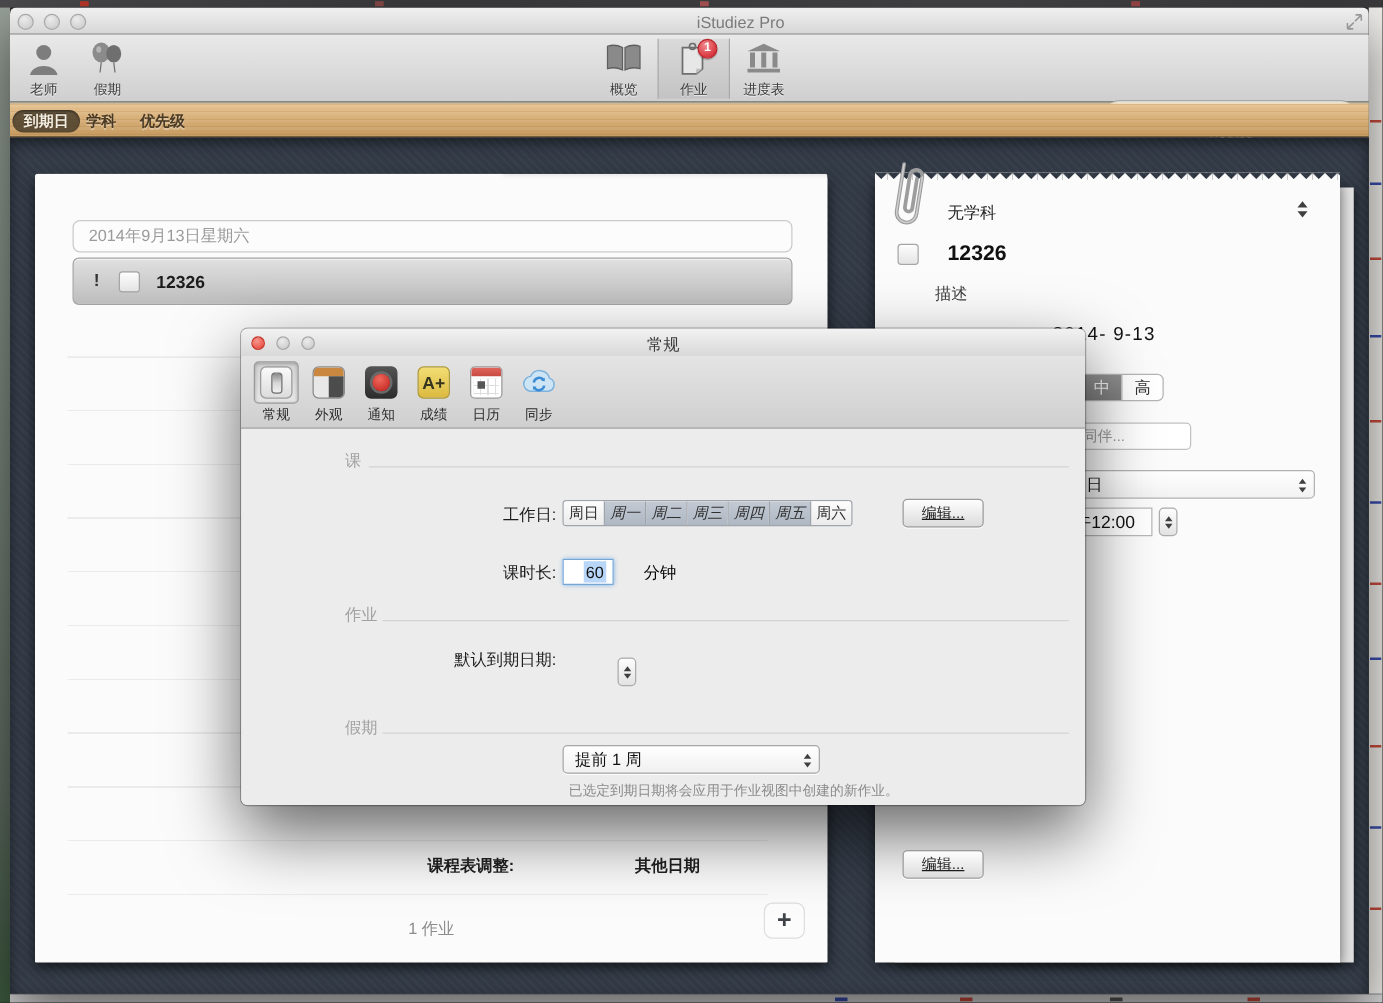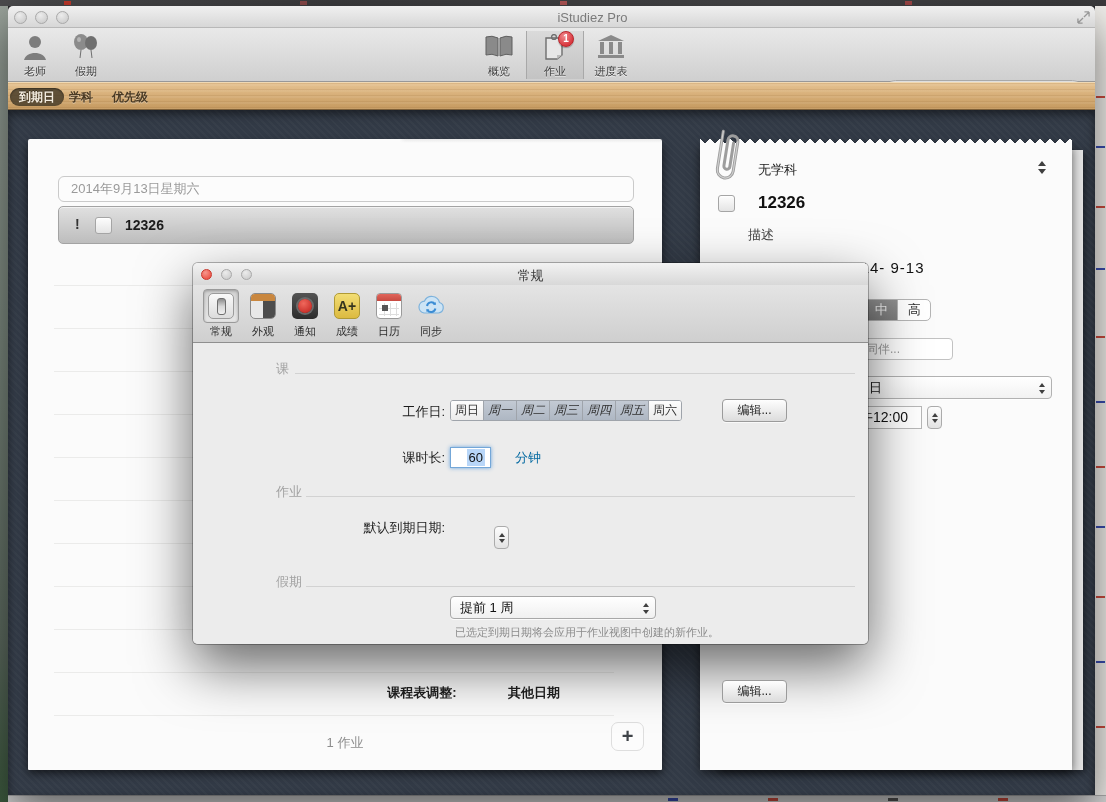--- a/index.html
+++ b/index.html
@@ -199,34 +199,34 @@
   .row-label { position:absolute; width:160px; text-align:right; font-size:13px; color:#1c1c1c; }
   #wd-seg { position:absolute; left:257px; top:137px; width:232px; height:21px;
     border:1px solid #9fa4ab; border-radius:3px; display:flex; overflow:hidden; background:#fff; }
   #wd-seg .wseg { flex:1; font-size:12px; text-align:center; line-height:19px; color:#2f2f2f;
     background:linear-gradient(#fdfdfd,#ebebeb); }
   #wd-seg .wseg + .wseg { border-left:1px solid #9fa4ab; }
   #wd-seg .wseg.sel { background:linear-gradient(#c3cad4,#aeb7c3);font-style:italic; }
   .mac-btn { position:absolute; width:65px; height:23px; border:1px solid #9b9b9b;
     border-radius:4px; background:linear-gradient(#fefefe,#dcdcdc); font-size:12px;
     color:#1c1c1c; text-align:center; line-height:21px;
-    box-shadow:0 1px 0 rgba(255,255,255,.7); }
+    box-shadow:0 1px 0 rgba(255,255,255,.7);text-decoration:underline; }
   #dur-field { position:absolute; left:257px; top:184px; width:41px; height:21px;
     border:1px solid #74a7d8; background:#fff; box-shadow:0 0 4px rgba(90,155,220,.9);
     font-size:13px; color:#111; text-align:right; line-height:19px; padding-right:5px; }
   #dur-field .selbg { background:#b8d6f8; padding:1px 2px; }
   #dur-step { left:301px; top:183px; height:23px; }
-  #dur-unit { position:absolute; left:322px; top:187px; font-size:13px; color:#0369a1; }
+  #dur-unit { position:absolute; left:322px; top:187px; font-size:13px; color:#000000; }
   #due-pop { position:absolute; left:257px; top:253px; width:206px; height:23px;
     border:1px solid #a8a8a8; border-radius:4px; background:linear-gradient(#fff,#f0f0f0);
     font-size:13px; color:#111; line-height:21px; padding-left:9px;
     box-shadow:0 1px 0 rgba(255,255,255,.8); }
   #due-pop .mini-arrows { position:absolute; right:4px; top:2px; }
   #due-hint { position:absolute; left:262px; top:282px; font-size:11px; color:#8b8b8b; }
-  #adj-label { position:absolute; left:149px; top:341px; width:160px; text-align:center;
+  #adj-label { position:absolute; left:149px; top:341px; width:160px; text-align:left;
     font-size:13px; font-weight:bold; color:#1c1c1c; }
   #adj-value { position:absolute; left:315px; top:341px; font-size:13px; font-weight:bold; color:#1c1c1c; }
   svg { display:block; }
 </style>
 </head>
 <body>
 
 <div id="bg-top" class="abs">
   <span class="spec" style="left:64px;background:#c0392b;"></span>
   <span class="spec" style="left:300px;background:#8a4a4a;"></span>

